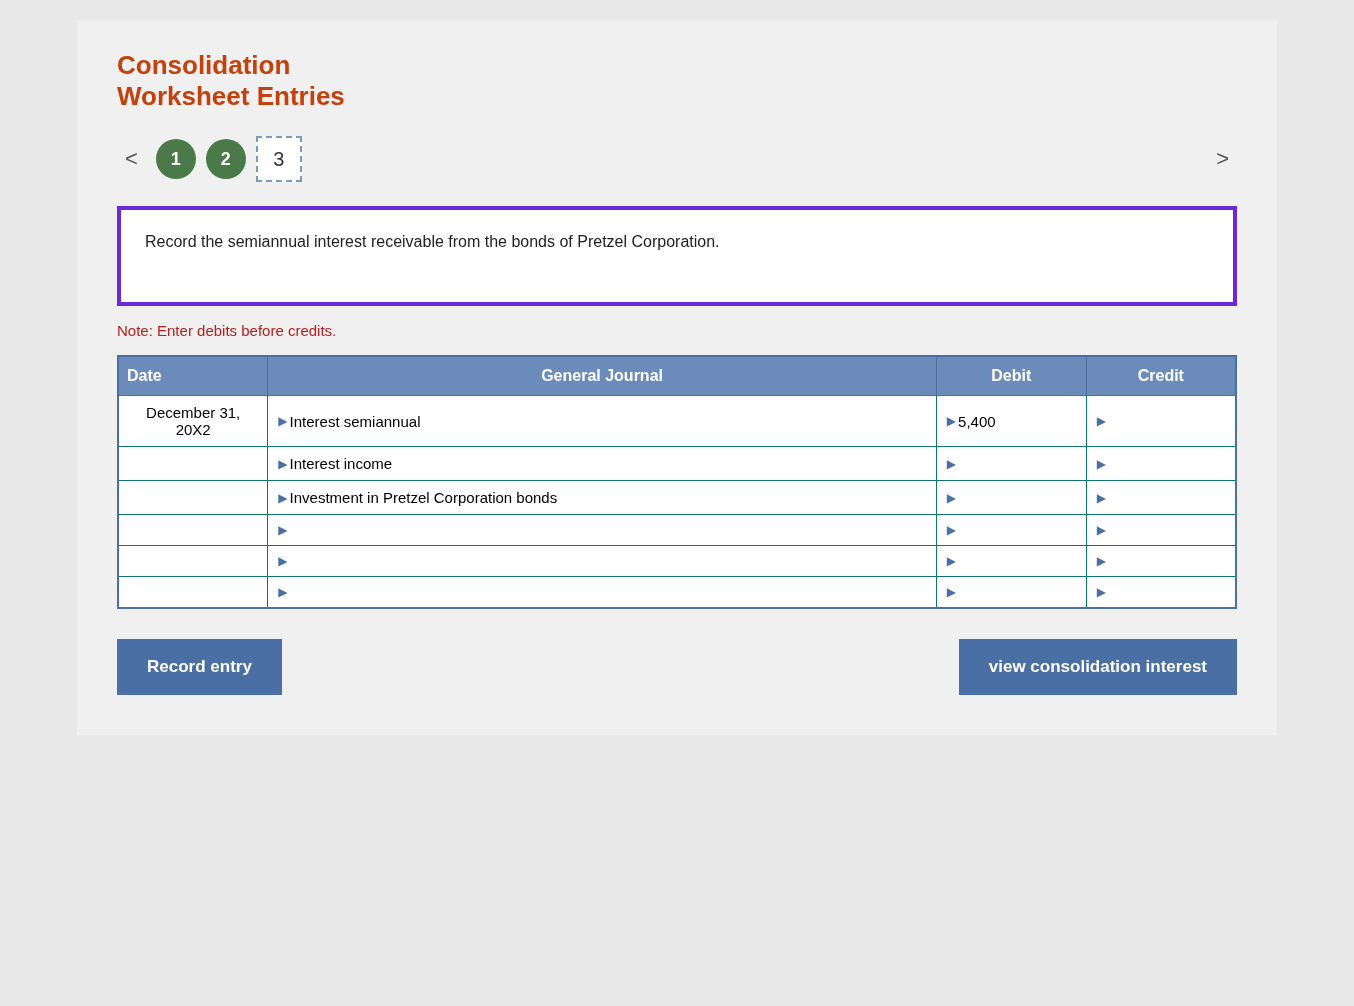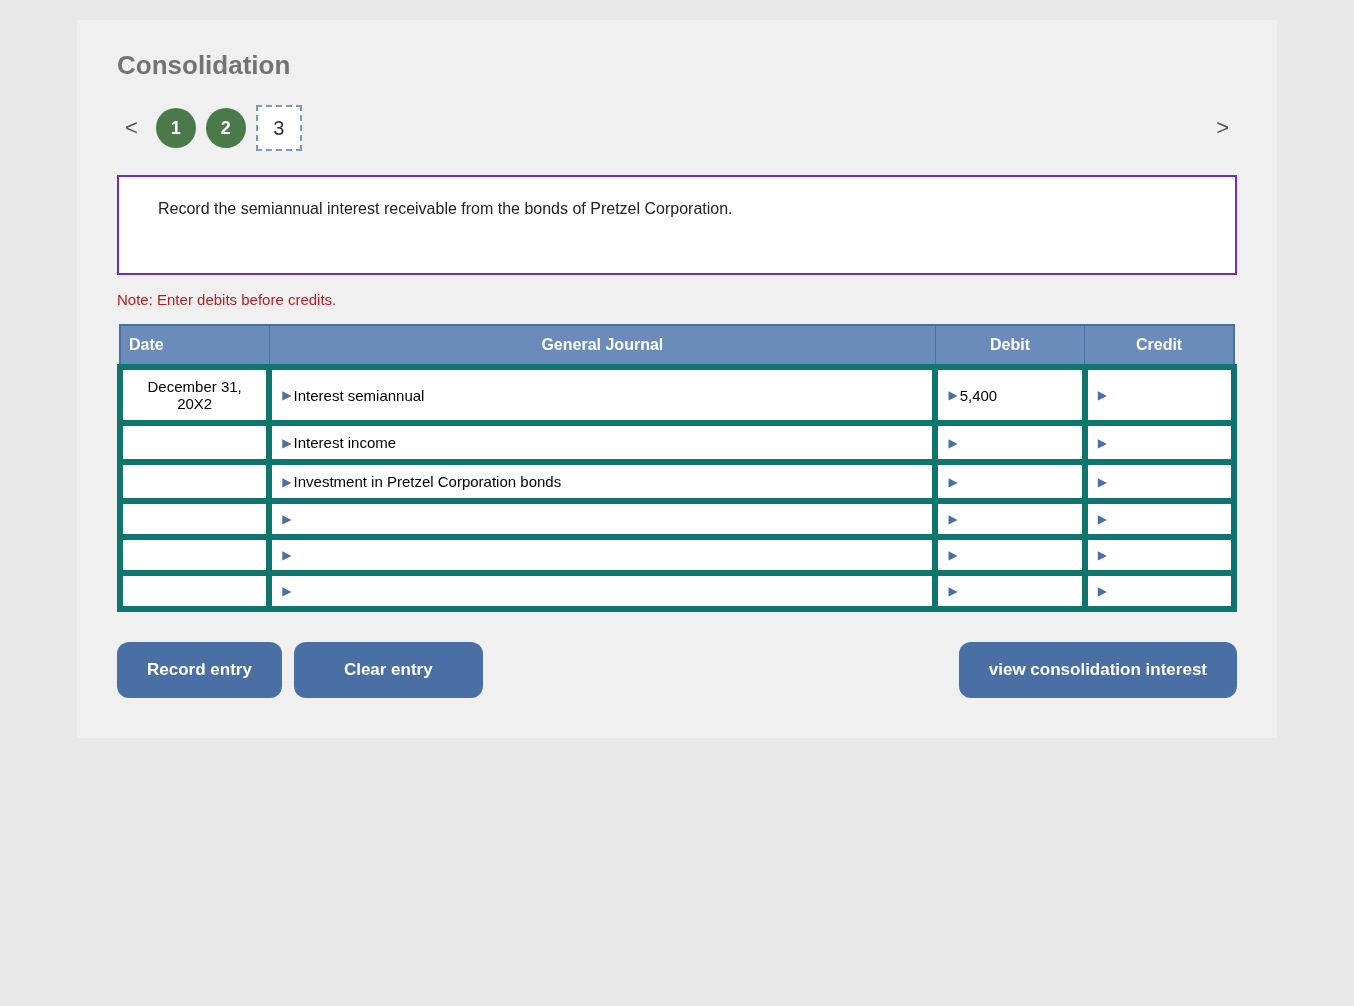--- a/index.html
+++ b/index.html
@@ -15,21 +15,21 @@
     }
     .container {
       background: #f0f0f0;
       width: 1200px;
       max-width: 1200px;
       padding: 30px 40px 40px 40px;
     }
     .page-title {
       font-size: 26px;
       font-weight: bold;
-      color: #737373;
+      color: #c2410c;
       margin-bottom: 24px;
       line-height: 1.2;
     }
     .nav-row {
       display: flex;
       align-items: center;
       gap: 10px;
       margin-bottom: 24px;
     }
     .nav-arrow {
@@ -62,22 +62,22 @@
       font-size: 20px;
       font-weight: normal;
       color: #333;
       background: white;
     }
     .right-arrow-spacer {
       margin-left: auto;
     }
     .instruction-box {
       background: white;
-      border: 2px solid #6d28d9;
-      padding: 20px 39px;
+      border: 4px solid #6d28d9;
+      padding: 20px 24px;
       margin-bottom: 16px;
       min-height: 100px;
       font-size: 16px;
       color: #222;
       line-height: 1.5;
     }
     .note-text {
       color: #b91c1c;
       font-size: 15px;
       margin-bottom: 16px;
@@ -91,21 +91,21 @@
     .journal-table th {
       background: #6b8cba;
       color: white;
       font-weight: bold;
       padding: 10px 8px;
       border: 1px solid #4a6fa5;
       text-align: center;
     }
     .journal-table th.left { text-align: left; }
     .journal-table td {
-      border: 6px solid #0f766e;
+      border: 1px solid #0f766e;
       padding: 8px 10px;
       vertical-align: middle;
       background: white;
       font-size: 15px;
     }
     .journal-table td.date-col {
       text-align: center;
       width: 130px;
       font-size: 15px;
     }
@@ -135,36 +135,37 @@
       align-items: center;
     }
     .btn {
       padding: 18px 30px;
       font-size: 17px;
       font-weight: bold;
       color: white;
       background: #4a6fa5;
       border: none;
       cursor: pointer;
-      border-radius: 12px;
+      border-radius: 0;
     }
     .btn-wide {
       padding: 18px 50px;
     }
     .btn-right {
       margin-left: auto;
     }
   </style>
 </head>
 <body>
 
 <div class="container">
 
   <div class="page-title">
     <span>Consolidation</span><br>
+    <span>Worksheet Entries</span>
   </div>
 
   <div class="nav-row">
     <span class="nav-arrow">&lt;</span>
     <div class="step-bubble">
       <span>1</span>
     </div>
     <div class="step-bubble">
       <span>2</span>
     </div>
@@ -326,21 +327,18 @@
             </div>
           </td>
         </tr>
       </tbody>
   </table>
 
   <div class="buttons-row">
     <button class="btn">
       <span>Record entry</span>
     </button>
-    <button class="btn btn-wide">
-      <span>Clear entry</span>
-    </button>
     <button class="btn btn-right">
       <span>view consolidation interest</span>
     </button>
   </div>
 
 </div>
 
 </body></html>

